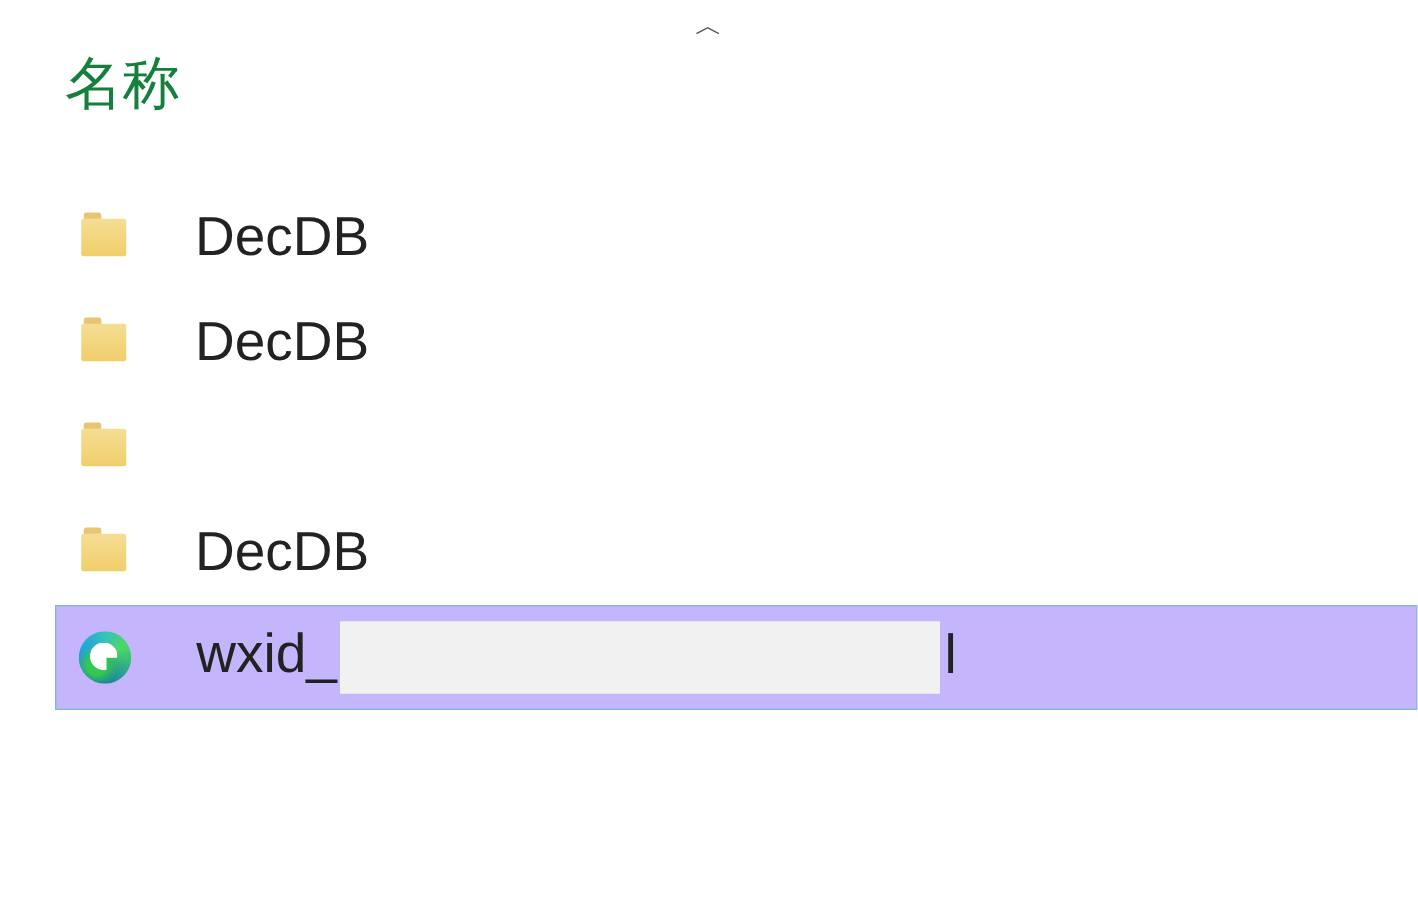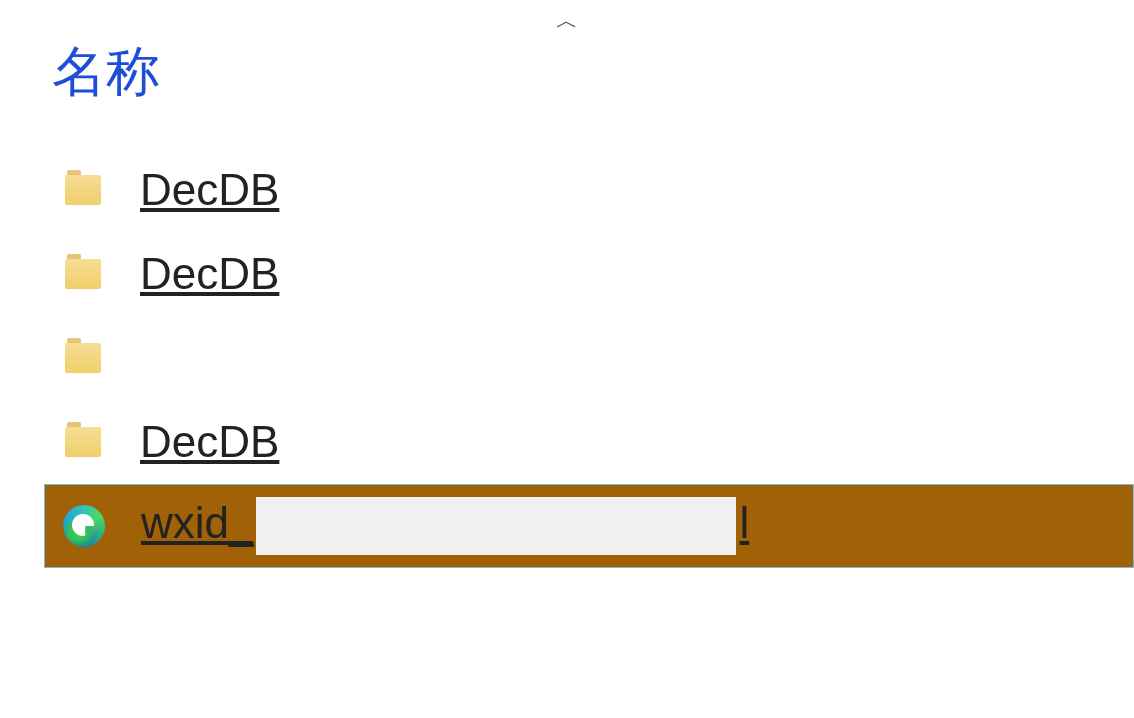--- a/index.html
+++ b/index.html
@@ -18,42 +18,42 @@
     transform: translateX(-50%);
     color: #555;
     font-size: 22px;
     line-height: 1;
     cursor: default;
   }
   .header {
     position: absolute;
     top: 36px;
     left: 52px;
-    font-size: 54px;
-    color: #1d4ed8;
+    font-size: 46px;
+    color: #15803d;
     font-weight: 400;
   }
   .list {
     position: absolute;
     top: 148px;
     left: 44px;
     right: 0;
   }
   .row {
     display: flex;
     align-items: center;
     height: 84px;
     padding-left: 12px;
     font-size: 44px;
     color: #222;
     cursor: default;
   }
   .row.selected {
     border: 1px solid #7ab8e0;
-    background: #a16207;
+    background: #c4b5fd;
     margin-right: 0;
   }
   .icon-cell {
     width: 54px;
     display: flex;
     align-items: center;
     justify-content: center;
     flex-shrink: 0;
   }
   .folder-icon {
@@ -94,23 +94,22 @@
     position: absolute;
     top: 9px;
     left: 9px;
     width: 22px;
     height: 22px;
     background: #fff;
     border-radius: 50%;
     clip-path: polygon(0 0, 100% 0, 100% 55%, 60% 55%, 60% 100%, 0 100%);
   }
   .label {
-    margin-left: 30px;
+    margin-left: 46px;
     white-space: nowrap;
-    text-decoration: underline;
   }
   .redact {
     display: inline-block;
     width: 480px;
     height: 58px;
     background: #f1f1f1;
     vertical-align: middle;
     margin-left: 2px;
   }
   .trailing {

